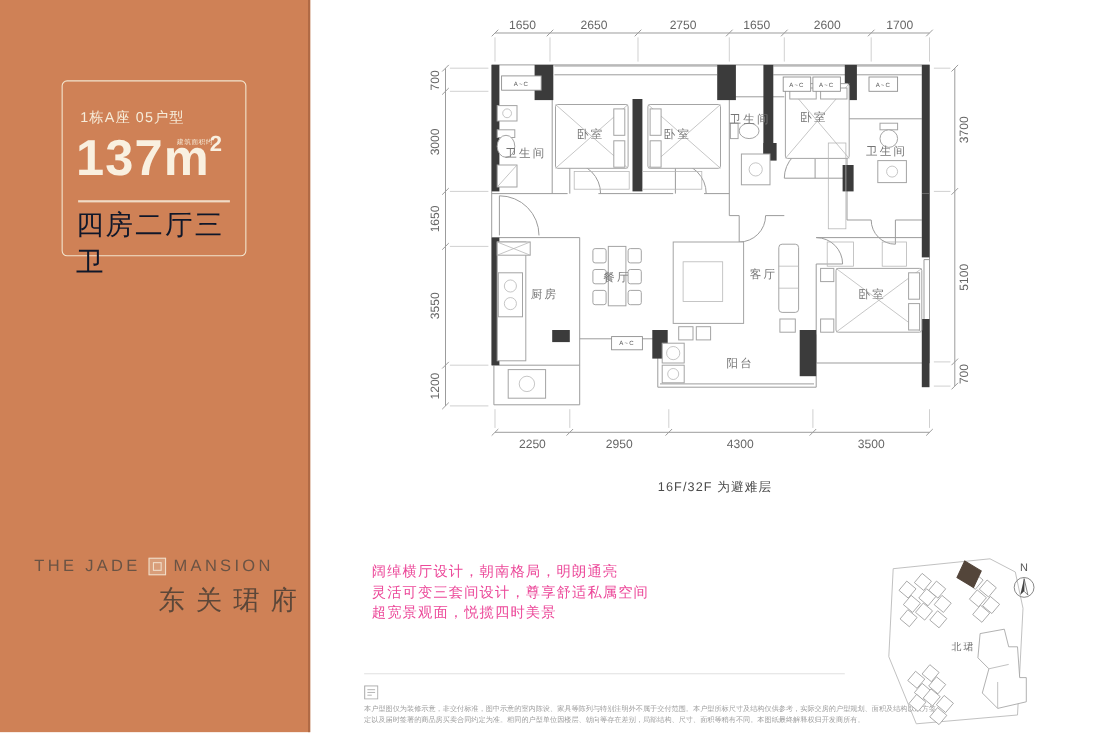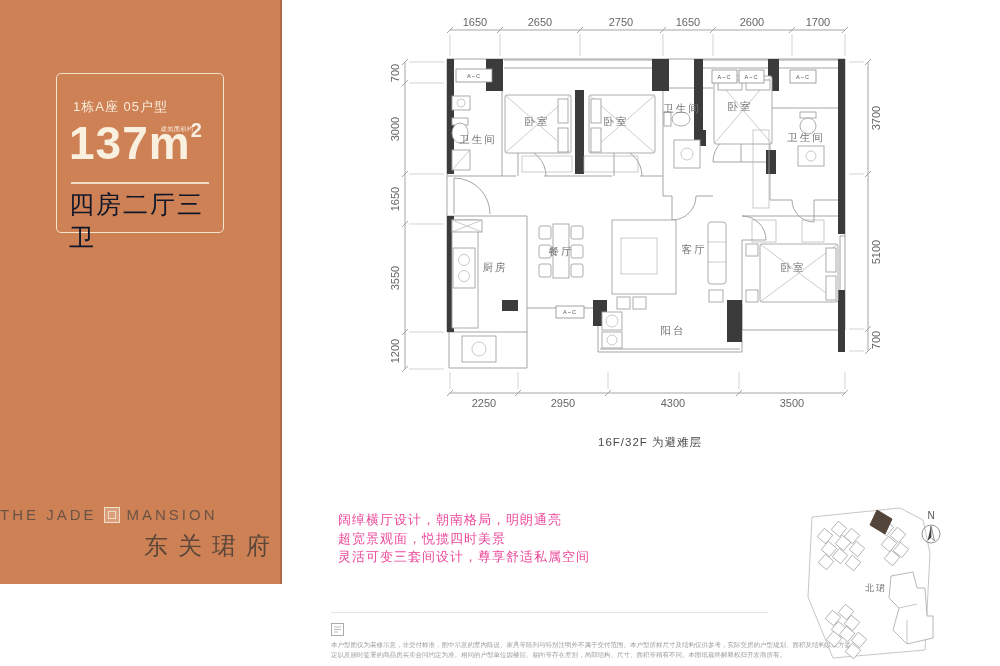--- a/index.html
+++ b/index.html
@@ -1,33 +1,33 @@
 <!DOCTYPE html>
 <html><head>
 <meta charset="utf-8">
 <style>
   html,body{margin:0;padding:0;background:#fff;}
   .canvas{position:relative;width:1000px;height:666px;background:#ffffff;overflow:hidden;
           font-family:"Liberation Sans",sans-serif;}
 
   
-  .panel{position:absolute;left:0;top:0;width:280px;height:584px;background:#cf8156;
+  .panel{position:absolute;left:0;top:0;width:280px;height:666px;background:#cf8156;
          border-right:2px solid #b06a45;}
   .info-box{position:absolute;left:56px;top:73px;width:166px;height:158px;
             border:1.5px solid #f2e4cd;border-radius:5px;}
   .unit-label{position:absolute;left:16px;top:24px;font-size:13px;color:#f6ecd9;letter-spacing:1px;}
   .area-row{position:absolute;left:12px;top:42px;height:56px;color:#f9f0e0;white-space:nowrap;}
   .area-num{font-size:46px;font-weight:700;letter-spacing:1px;}
   .area-note{position:absolute;left:92px;top:9px;font-size:6px;letter-spacing:.5px;color:#f6ecd9;}
   .area-sup{font-size:20px;font-weight:700;vertical-align:22px;}
   .box-divider{position:absolute;left:14px;top:108px;width:138px;height:2px;background:rgba(246,235,217,.85);}
   .layout-label{position:absolute;left:12px;top:114px;font-size:25px;color:#0f172a;letter-spacing:2px;font-weight:500;}
 
   .brand{position:absolute;left:0;top:506px;width:280px;text-align:center;}
-  .brand-en{display:flex;align-items:center;justify-content:flex-start;gap:7px;
+  .brand-en{display:flex;align-items:center;justify-content:center;gap:7px;
             font-size:15px;letter-spacing:3px;color:#6a5344;}
   .brand-logo{display:inline-block;width:14px;height:14px;border:1px solid rgba(246,235,217,.8);
               background:rgba(246,235,217,.28);position:relative;}
   .brand-logo:after{content:"";position:absolute;left:3px;top:3px;width:6px;height:6px;
                     border:1px solid rgba(246,235,217,.8);}
   .brand-cn{margin-top:7px;font-size:24px;letter-spacing:10px;padding-left:10px;color:#5c4739;font-weight:500;text-align:right;}
 
   
   .plan-svg{position:absolute;left:385px;top:0;}
   .plan-svg .wall{fill:#3b3b3b;stroke:none;}
@@ -258,22 +258,22 @@
       <text x="751.5" y="79" class="ac">A~C</text>
       <rect x="790" y="70" width="26" height="13" class="acbox"></rect>
       <text x="803" y="79" class="ac">A~C</text>
       <rect x="556" y="306" width="28" height="12" class="acbox"></rect>
       <text x="570" y="314" class="ac">A~C</text>
       <text x="650" y="446" class="note">16F/32F 为避难层</text>
     </svg>
 
   <div class="marketing">
     <div>阔绰横厅设计，朝南格局，明朗通亮</div>
+    <div>灵活可变三套间设计，尊享舒适私属空间</div>
     <div>超宽景观面，悦揽四时美景</div>
-    <div>灵活可变三套间设计，尊享舒适私属空间</div>
   </div>
 
   <div class="copy-divider"></div>
 
   <svg class="stamp" width="13" height="13">
     <rect x="0.5" y="0.5" width="12" height="12" fill="none" stroke="#aaa"></rect>
     <path d="M3,4 H10 M3,6.5 H10 M3,9 H7" stroke="#aaa" stroke-width="0.8"></path>
   </svg>
   <div class="disclaimer">
     <div>本户型图仅为装修示意，非交付标准，图中示意的室内陈设、家具等陈列与特别注明外不属于交付范围。本户型所标尺寸及结构仅供参考，实际交房的户型规划、面积及结构以双方签</div>

